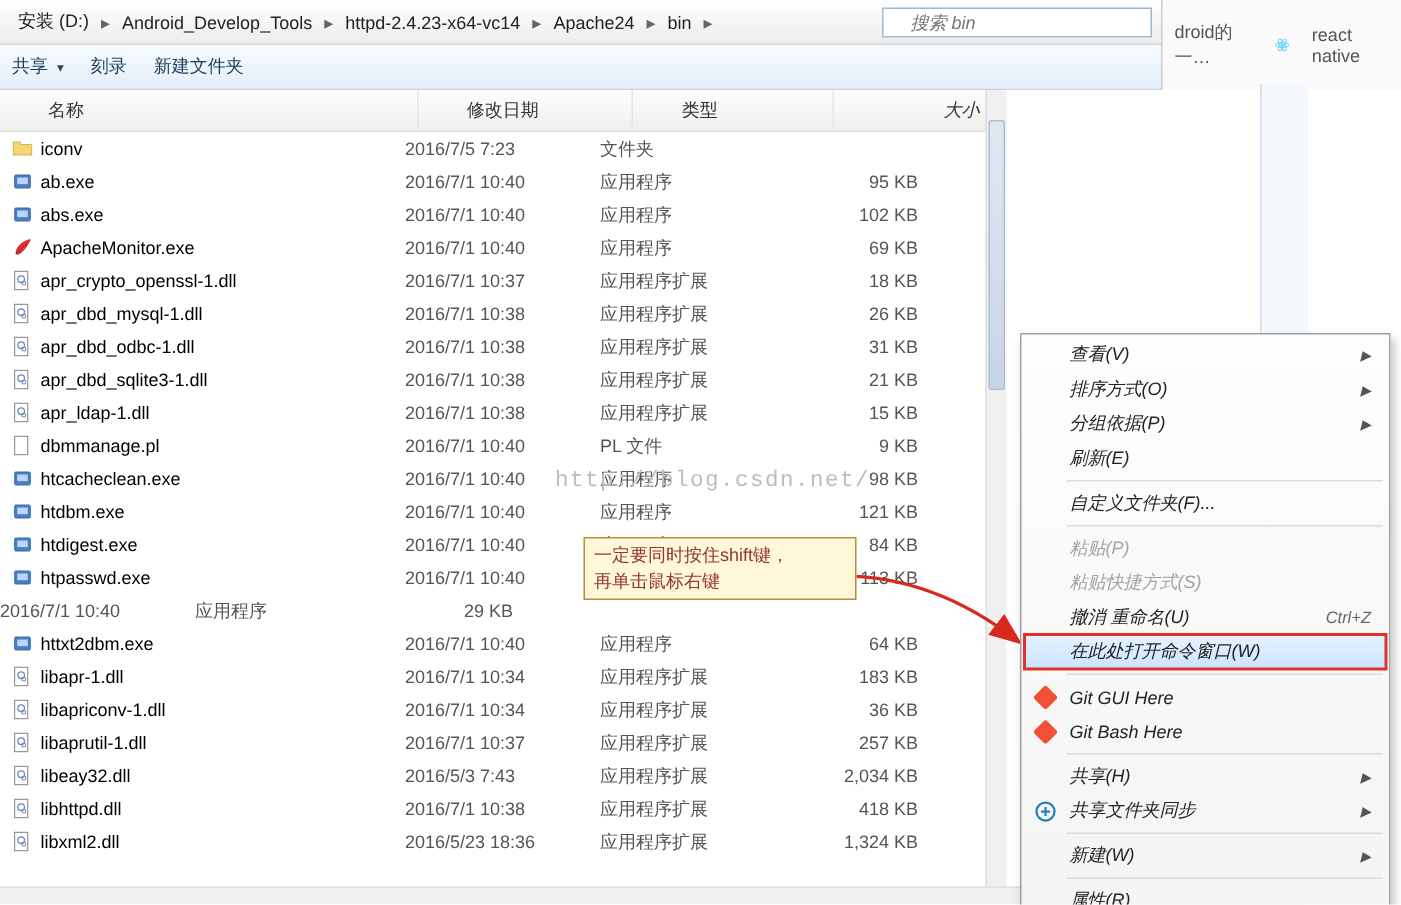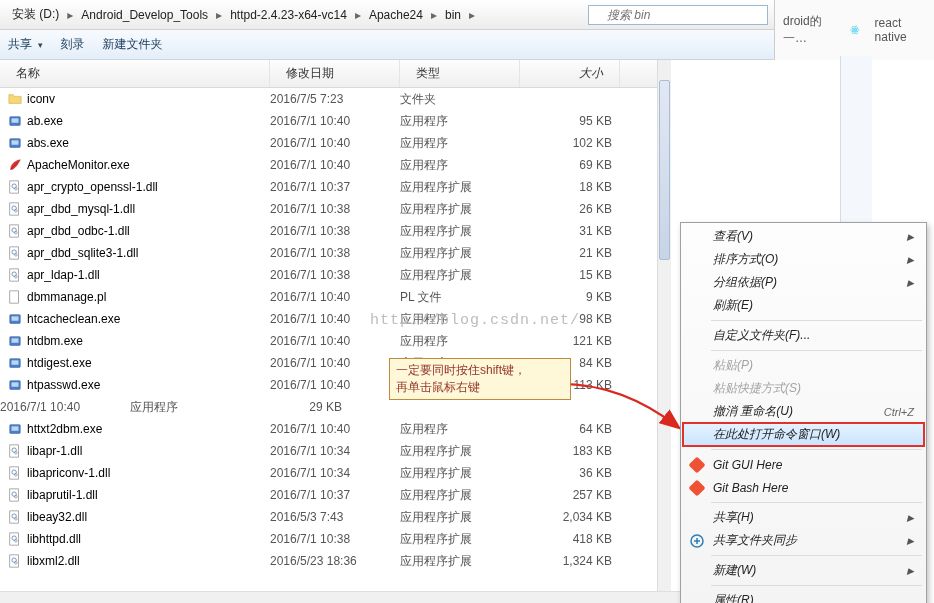--- a/index.html
+++ b/index.html
@@ -11,21 +11,21 @@
 .bc-item { padding:0 6px; height:100%; display:flex; align-items:center; color:#222; }
 .bc-sep { color:#666; padding:0 2px; }
 .search-box { margin-left:auto; display:flex; align-items:center; border:1px solid #9db8d0; background:#fff; height:20px; width:180px;gap:12px; }
 .search-icon { width:12px; height:12px; margin:0 3px; }
 .search-input { border:none; outline:none; font-style:italic; color:#888; flex:1; font-size:12px; height:18px; }
 .search-drop { width:14px; text-align:center; color:#666; border-left:1px solid #ccc; }
 .toolbar { position:absolute; top:30px; left:0; right:160px; height:30px; background:linear-gradient(#f7fbff,#e4eef8); border-bottom:1px solid #c8d6e4; display:flex; align-items:center; padding:0 8px; gap:18px; color:#1b3a5c; }
 .tb-item { display:flex; align-items:center; gap:3px; cursor:default; }
 .tb-drop::after { content:"▾"; font-size:9px; margin-left:3px; color:#444; }
 .file-header { position:absolute; top:60px; left:0; width:670px; height:28px; background:linear-gradient(#fdfdfd,#efefef); border-bottom:1px solid #d9d9d9; display:flex; align-items:center; }
-.col { padding:0 16px; color:#333; border-right:1px solid #e5e5e5; height:100%; display:flex; align-items:center; }
+.col { padding:0 16px; color:#333; border-right:1px solid #e5e5e5; height:100%; display:flex; align-items:center;margin-left:16px; }
 .col-name { width:270px; }
 .col-date { width:130px; }
 .col-type { width:120px; }
 .col-size { width:100px; text-align:right; justify-content:flex-end;font-style:italic; }
 .file-list { position:absolute; top:88px; left:0; width:670px; bottom:12px; overflow:hidden; }
 .row { height:22px; display:flex; align-items:center; padding:0; }
 .cell-name { width:270px; padding-left:8px; display:flex; align-items:center; gap:5px; color:#000; }
 .cell-date { width:130px; color:#555; }
 .cell-type { width:120px; color:#555; }
 .cell-size { width:100px; text-align:right; color:#555; padding-right:8px; }

